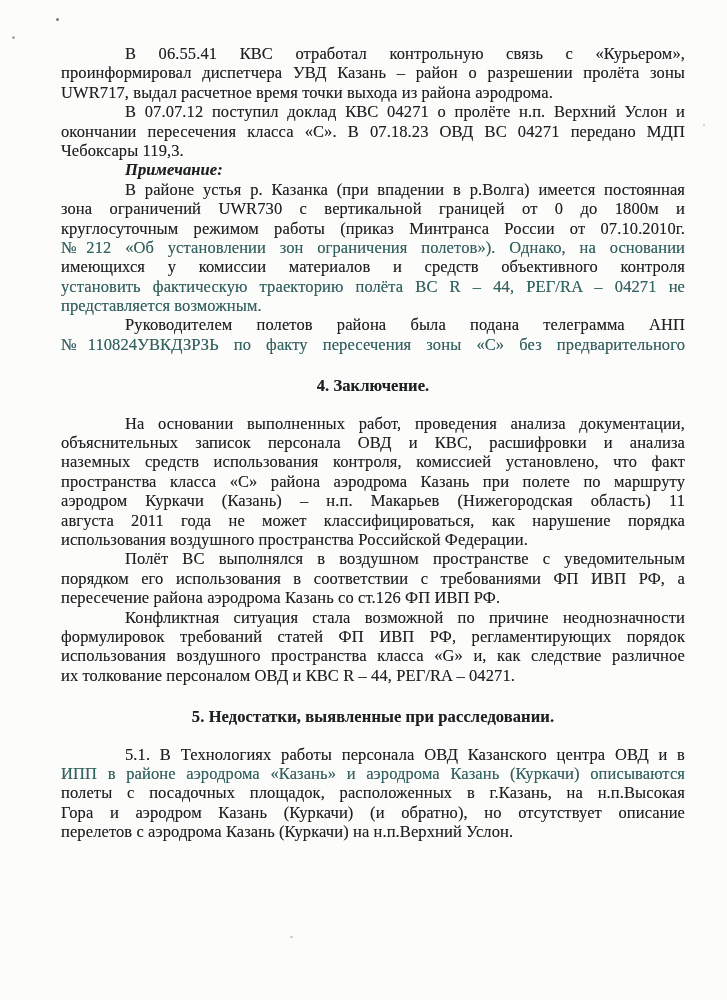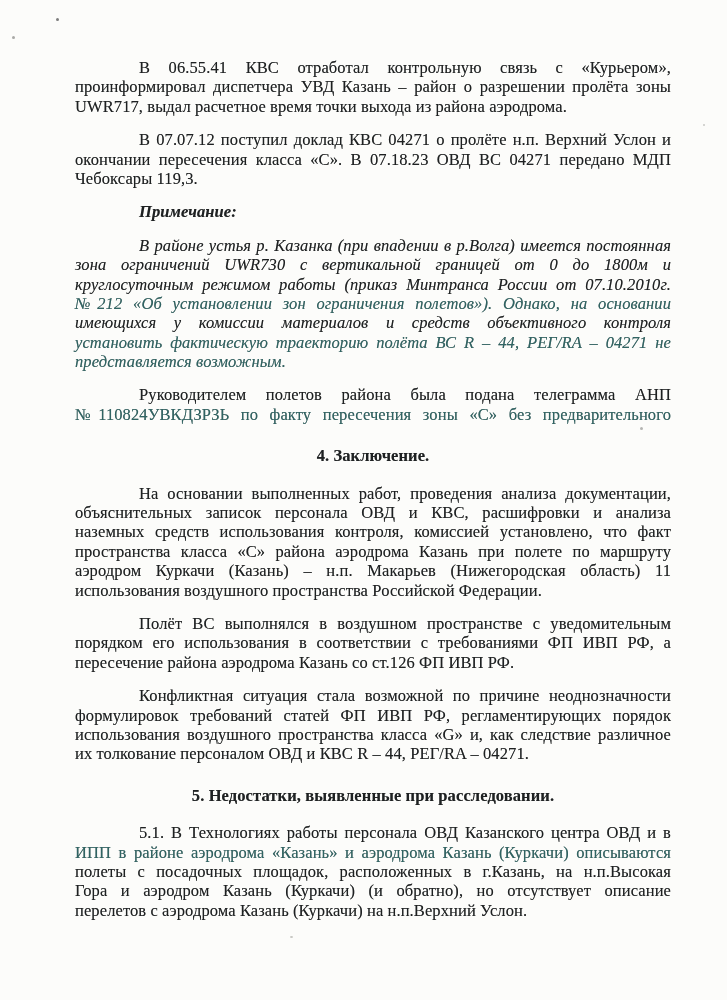--- a/index.html
+++ b/index.html
@@ -15,40 +15,39 @@
   }
   .page {
     position: relative;
     box-sizing: border-box;
     width: 727px;
     height: 1000px;
     padding: 44px 42px 0 61px;
     background: var(--paper, #fcfcfa);
     color: var(--ink, #1e2122);
   }
-  .block { margin: 14px; }
+  .block { margin: 0; }
   .line {
     font-size: 16.5px;
     line-height: 19.4px;
     height: 19.4px;
     white-space: nowrap;
     text-align: justify;
     text-align-last: justify;
     letter-spacing: 0.1px;
     text-shadow: 0 0 0.5px rgba(20, 20, 20, 0.45);
   }
   .line.last {
     text-align: center;
     text-align-last: left;
   }
   .line.first { text-indent: 64px; }
   .line.tint { color: var(--tint, #2f6463); }
 
   .block.note .line {
-    font-style: italic;
   }
   .block.note-heading .line {
     font-style: italic;
     font-weight: bold;
   }
   .block.heading { margin: 22px 0 18px 0; }
   .block.heading .line {
     font-weight: bold;
     text-align: center;
     text-align-last: center;
@@ -103,20 +102,21 @@
       </div>
       <div class="block heading">
         <div class="line last">4. Заключение.</div>
       </div>
       <div class="block paragraph">
         <div class="line first">На основании выполненных работ, проведения анализа документации,</div>
         <div class="line">объяснительных записок персонала ОВД и КВС, расшифровки и анализа</div>
         <div class="line">наземных средств использования контроля, комиссией установлено, что факт</div>
         <div class="line">пространства класса «С» района аэродрома Казань при полете по маршруту</div>
         <div class="line">аэродром Куркачи (Казань) – н.п. Макарьев (Нижегородская область) 11</div>
+        <div class="line">августа 2011 года не может классифицироваться, как нарушение порядка</div>
         <div class="line last">использования воздушного пространства Российской Федерации.</div>
       </div>
       <div class="block paragraph">
         <div class="line first">Полёт ВС выполнялся в воздушном пространстве с уведомительным</div>
         <div class="line">порядком его использования в соответствии с требованиями ФП ИВП РФ, а</div>
         <div class="line last">пересечение района аэродрома Казань со ст.126 ФП ИВП РФ.</div>
       </div>
       <div class="block paragraph">
         <div class="line first">Конфликтная ситуация стала возможной по причине неоднозначности</div>
         <div class="line">формулировок требований статей ФП ИВП РФ, регламентирующих порядок</div>

